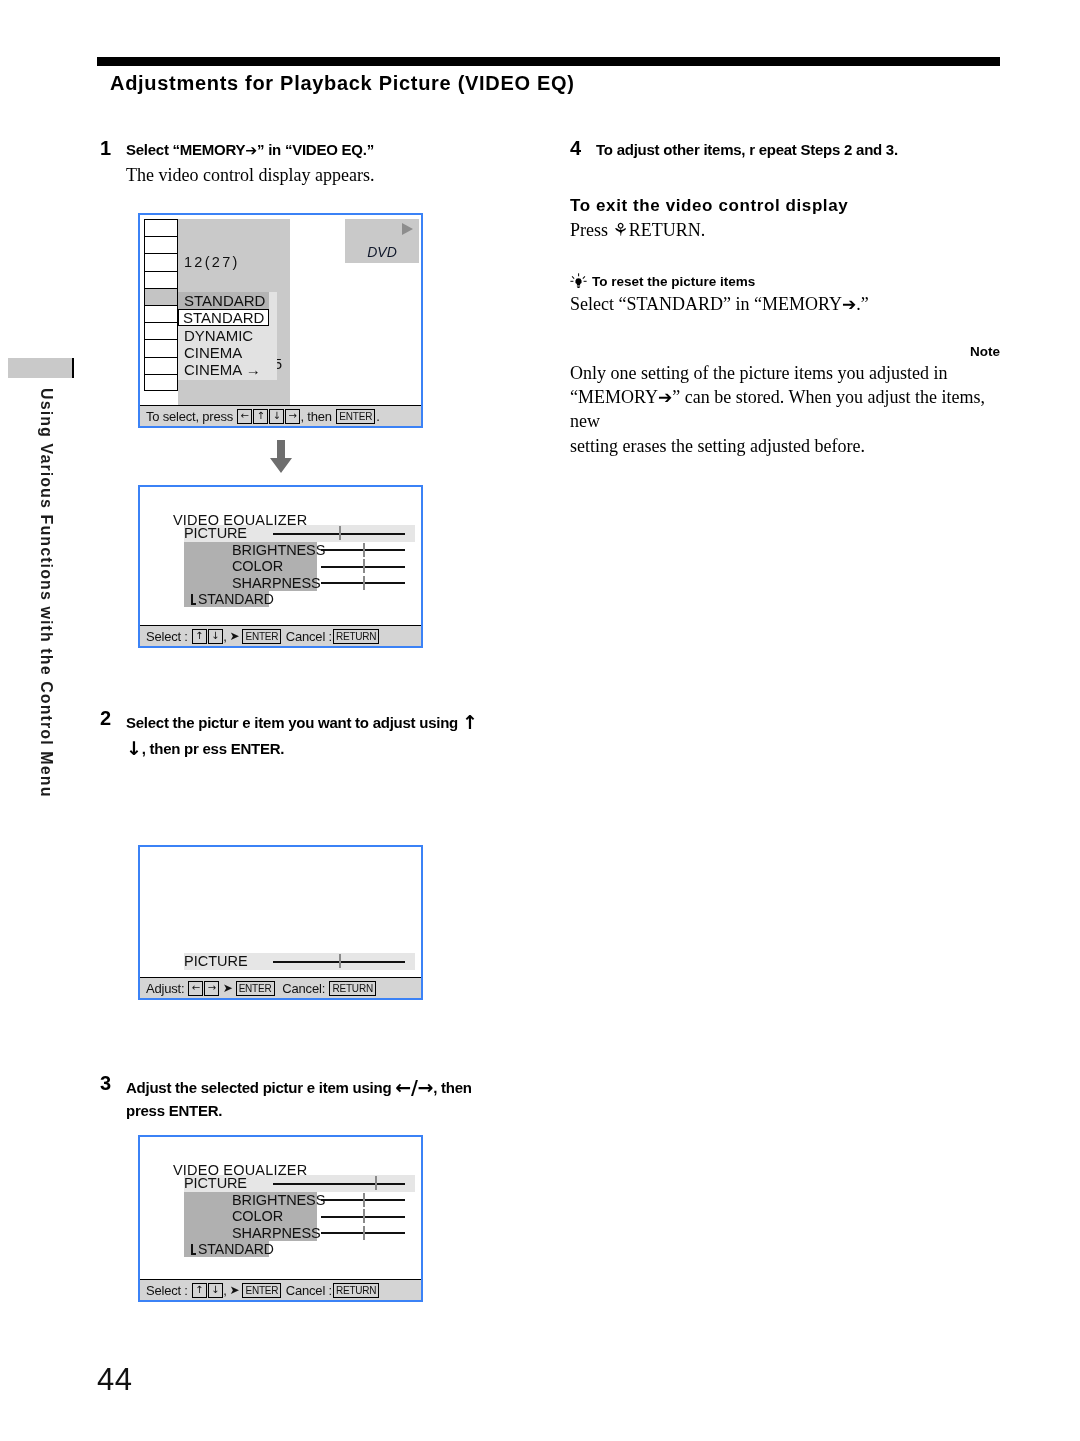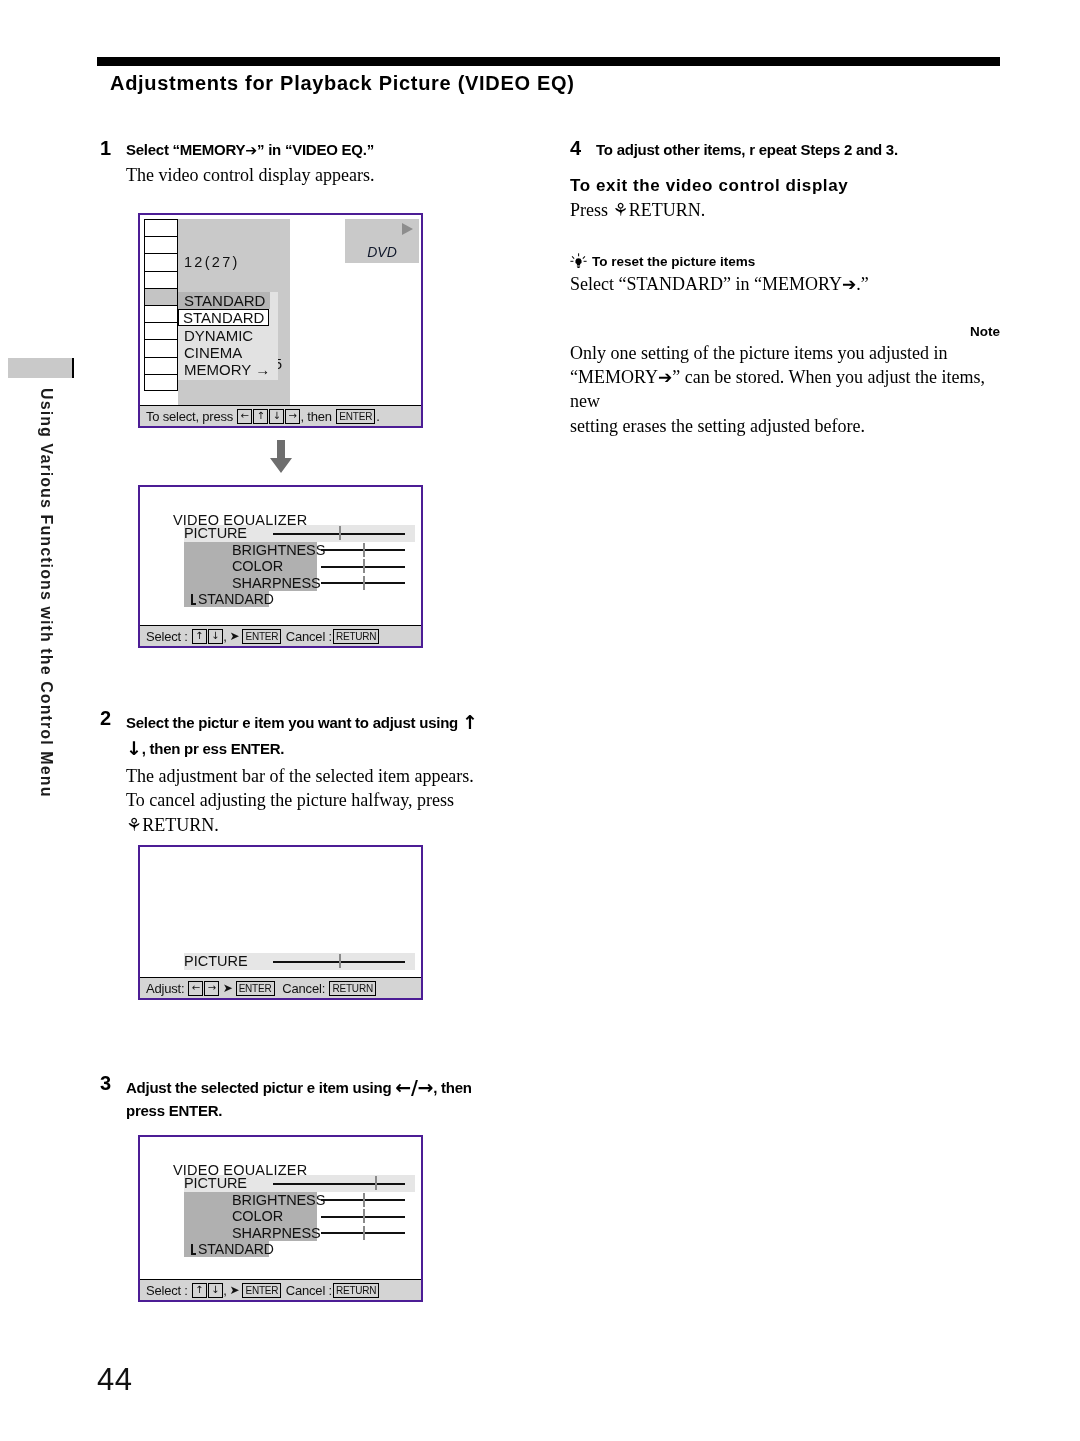--- a/index.html
+++ b/index.html
@@ -111,21 +111,21 @@
     font-family: "Liberation Serif", serif;
     font-size: 18px;
     line-height: 1.34;
     margin-top: 3px;
   }
   .sub-head {
     font-family: "Liberation Sans", sans-serif;
     font-weight: bold;
     font-size: 17px;
     letter-spacing: 0.6px;
-    margin-top: 16px;
+    margin-top: 36px;
   }
   .body-text {
     font-family: "Liberation Serif", serif;
     font-size: 18px;
     line-height: 1.35;
     margin-top: 2px;
   }
   .tip-head {
     font-family: "Liberation Sans", sans-serif;
     font-weight: bold;
@@ -158,21 +158,21 @@
     font-family: "DejaVu Sans", sans-serif;
     font-size: 19px;
     font-weight: bold;
     vertical-align: -1px;
   }
 
   
   .screen {
     position: absolute;
     background: #fff;
-    border: 2px solid #4c1d95;
+    border: 2px solid #3b82f6;
     box-sizing: border-box;
   }
   .screen-inner { position: absolute; inset: 0; }
 
   .statusbar {
     position: absolute;
     left: 0; right: 0; bottom: 0;
     height: 21px;
     background: #d4d4d4;
     border-top: 1px solid #000;
@@ -450,21 +450,21 @@
           <div class="cm-dvd-label">DVD</div>
         </div>
 
         <div class="cm-list">
           <div class="row hl">STANDARD</div>
           <div style="height:17.3px;">
             <span class="row boxed">STANDARD</span>
           </div>
           <div class="row">DYNAMIC</div>
           <div class="row">CINEMA</div>
-          <div class="row">MEMORY →</div>
+          <div class="row">CINEMA →</div>
         </div>
 
         <div class="statusbar">
           <span>To select, press</span>&nbsp;<span class="keydir">←</span><span class="keydir">↑</span><span class="keydir">↓</span><span class="keydir">→</span><span>, then</span>&nbsp;<span class="key">ENTER</span><span>.</span>
         </div>
 
       </div>
     </div>
 
     <div style="position:absolute; left:168px; top:300px;">
@@ -522,25 +522,20 @@
       </div>
     </div>
 
     <div class="step" style="position:absolute; left:0; top:570px; width:440px;">
       <div class="step-num">2</div>
       <div class="step-body">
         <div class="step-title">
           <span>Select the pictur     e item you want to adjust using</span>
           <span class="big-arrow">↑</span><br>
           <span class="big-arrow">↓</span><span>, then pr   ess ENTER.</span>
-        </div>
-        <div class="step-desc">
-          <span>The adjustment bar of the selected item appears.</span><br>
-          <span>To cancel adjusting the picture halfway, press</span><br>
-          <span class="jog">⚘</span><span>RETURN.</span>
         </div>
       </div>
     </div>
 
     <div class="screen" style="left:38px; top:705px; width:285px; height:155px;">
       <div class="screen-inner">
         <div class="pb-row">
           <div class="lbl">PICTURE</div>
           <div class="eq-slider">
             <div class="track"></div>

